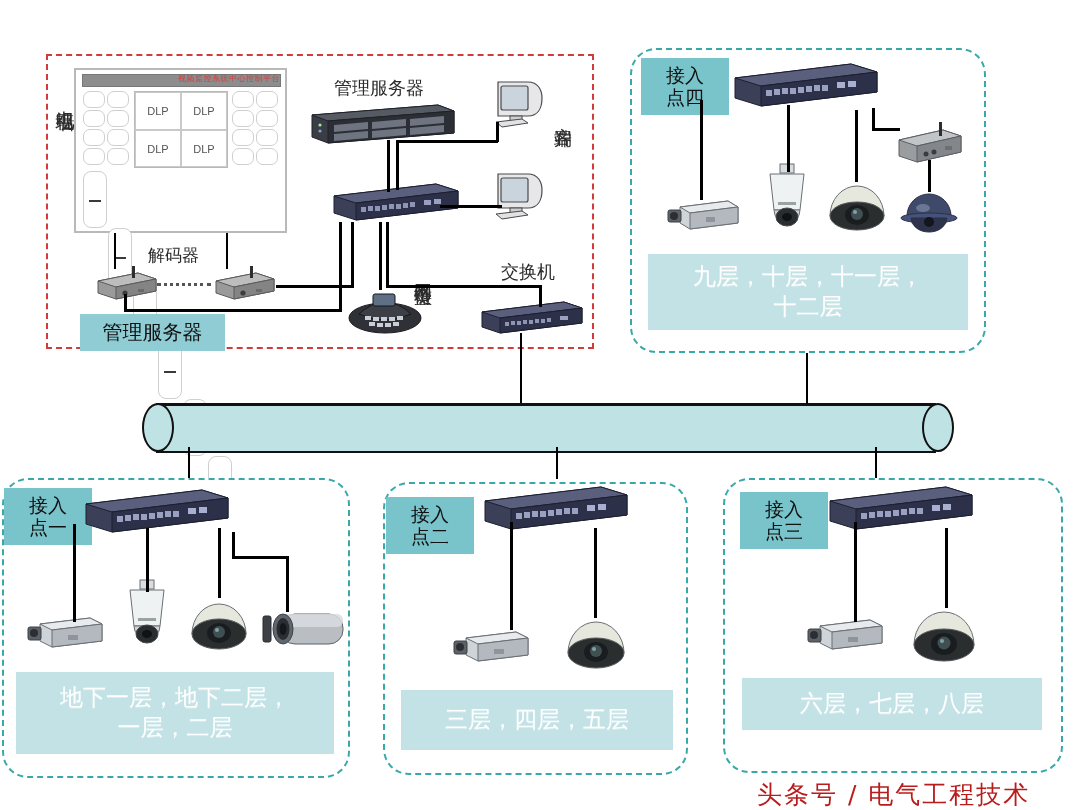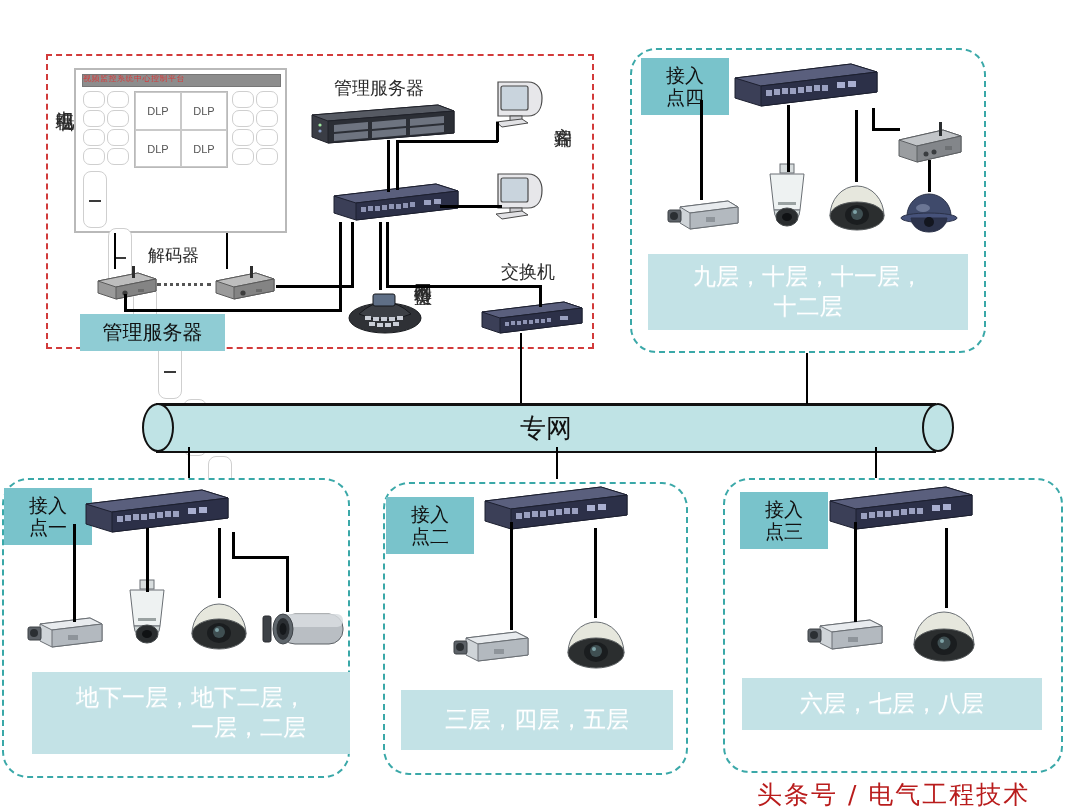--- a/index.html
+++ b/index.html
@@ -27,21 +27,21 @@
   .bb-text{font-size:26px;color:#111;text-align:center;width:100%;}
   
   .ln{background:#000;}
   .ln-h{height:3px;}
   .ln-v{width:3px;}
   .ln-thin-v{width:2px;background:#000;}
   .dots{border-top:3px dotted #555;}
   
   .tvwall{border:2px solid #b9b9b9;background:#fff;box-sizing:border-box;}
   .tv-banner{background:#8d8d8d;border:1px solid #777;box-sizing:border-box;
-             color:#d63b3b;font-size:8px;text-align:left;overflow:hidden;
+             color:#d63b3b;font-size:8px;text-align:right;overflow:hidden;
              letter-spacing:.5px;line-height:1;}
   .tv-cell{border:1px solid #cfcfcf;border-radius:7px;box-sizing:border-box;background:#fff;}
   .dlp-cell{border:1px solid #c9c9c9;box-sizing:border-box;background:#fff;
             display:flex;align-items:center;justify-content:center;
             font-size:11px;color:#555;font-family:"Liberation Sans",sans-serif;}
   .tv-tall{border:1px solid #cfcfcf;border-radius:8px;box-sizing:border-box;background:#fff;position:relative;}
   .tv-tall::after{content:"";position:absolute;left:22%;right:22%;top:50%;height:2px;background:#3a3a3a;}
   
   .dev{position:absolute;}
   
@@ -247,21 +247,20 @@
 <div class="abs ln ln-v" style="left:386px;top:222px;height:66px;"></div>
 <div class="abs ln ln-h" style="left:386px;top:285px;width:156px;"></div>
 <div class="abs ln ln-v" style="left:539px;top:285px;height:22px;"></div>
 
 <div class="abs ln ln-thin-v" style="left:520px;top:333px;height:72px;"></div>
 
 <div class="abs" style="left:140px;top:403px;width:812px;height:45px;">
   <div class="bb-body abs" style="left:16px;top:0;width:780px;height:45px;"></div>
   <div class="bb-cap abs" style="left:2px;top:0;width:28px;height:45px;"></div>
   <div class="bb-cap abs" style="left:782px;top:0;width:28px;height:45px;"></div>
-  <div class="bb-text abs" style="left:0;top:8px;">专网</div>
 </div>
 
 <div class="abs ln ln-thin-v" style="left:806px;top:352px;height:52px;"></div>
 <div class="abs ln ln-thin-v" style="left:188px;top:447px;height:32px;"></div>
 <div class="abs ln ln-thin-v" style="left:556px;top:447px;height:32px;"></div>
 <div class="abs ln ln-thin-v" style="left:875px;top:447px;height:32px;"></div>
 
 <div class="abs ap-frame" style="left:630px;top:48px;width:356px;height:305px;"></div>
 <div class="abs badge-ap" style="left:641px;top:58px;width:72px;">接入
 点四</div>
@@ -404,21 +403,21 @@
     <ellipse cx="28" cy="23" rx="3.5" ry="6" fill="#15181b"></ellipse>
     <rect x="8" y="10" width="8" height="26" rx="2" fill="#3d4146" stroke="#2a2d31" stroke-width="1"></rect>
   </svg>
 </div>
 <div class="abs ln ln-v" style="left:73px;top:524px;height:98px;"></div>
 <div class="abs ln ln-v" style="left:146px;top:528px;height:64px;"></div>
 <div class="abs ln ln-v" style="left:218px;top:528px;height:70px;"></div>
 <div class="abs ln ln-h" style="left:232px;top:556px;width:56px;"></div>
 <div class="abs ln ln-v" style="left:232px;top:532px;height:26px;"></div>
 <div class="abs ln ln-v" style="left:286px;top:556px;height:56px;"></div>
-<div class="abs floor-box" style="left:32px;top:672px;width:318px;height:82px;text-align:right;">地下一层，地下二层，
+<div class="abs floor-box" style="left:16px;top:672px;width:318px;height:82px;">地下一层，地下二层，
 一层，二层</div>
 
 <div class="abs ap-frame" style="left:383px;top:482px;width:305px;height:293px;"></div>
 <div class="abs badge-ap" style="left:386px;top:497px;width:72px;">接入
 点二</div>
 <div class="dev" style="left:483px;top:485px;">
   <svg width="146" height="50" viewBox="0 0 146 50">
     <polygon points="2,16 118,2 144,10 144,30 28,44 2,36" fill="#3b3f57" stroke="#1d2030" stroke-width="1"></polygon>
     <polygon points="2,16 118,2 144,10 28,24" fill="#5a5f7d" stroke="#1d2030" stroke-width="1"></polygon>
     <polygon points="28,24 144,10 144,30 28,44" fill="#2c3048" stroke="#1d2030" stroke-width="1"></polygon>

